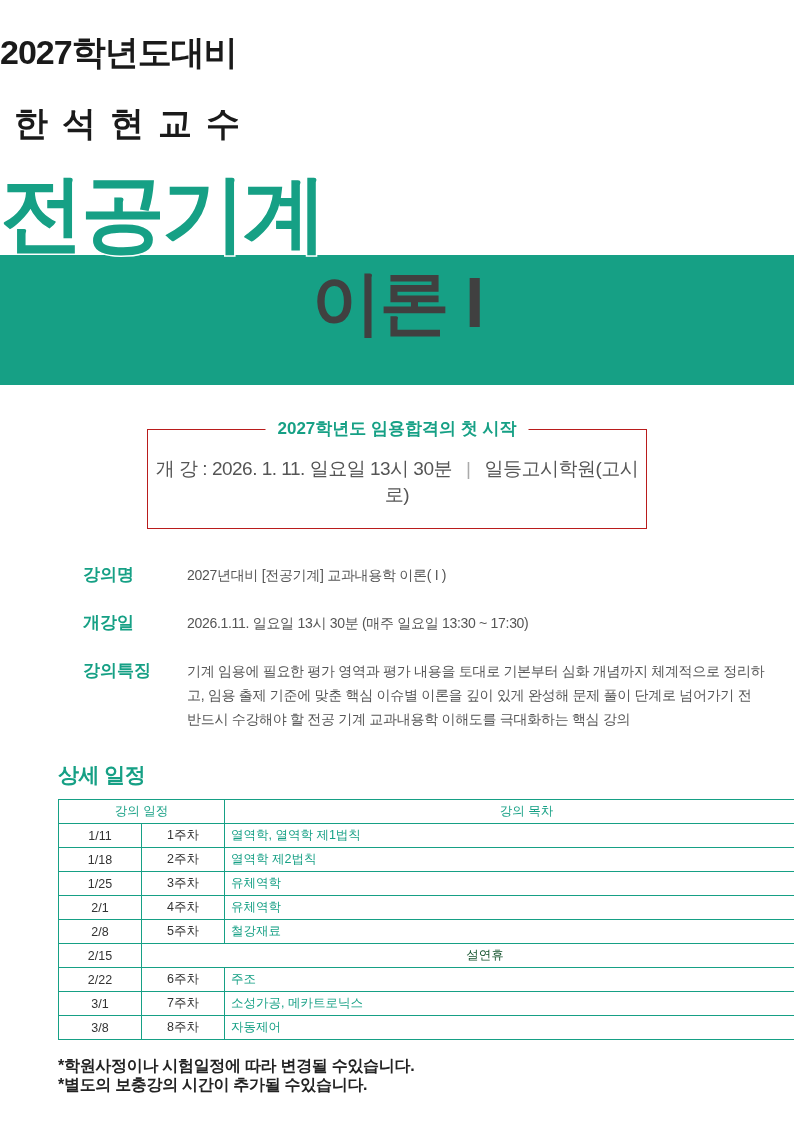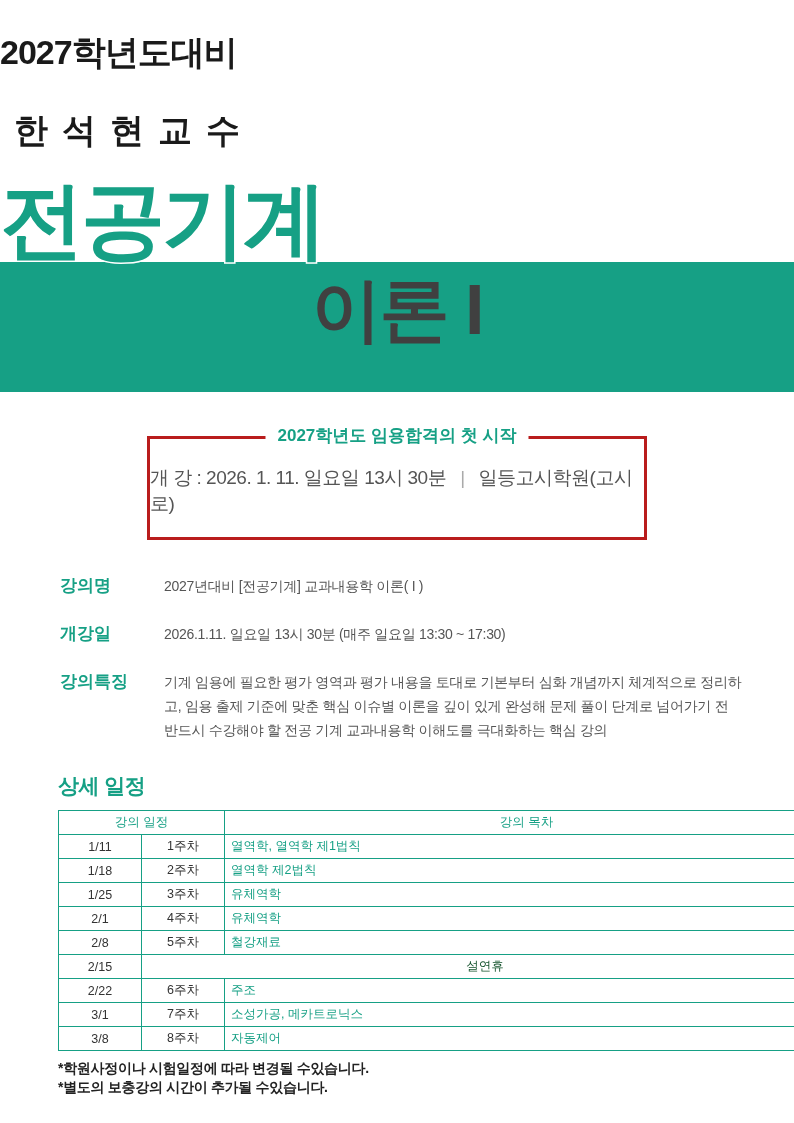--- a/index.html
+++ b/index.html
@@ -23,21 +23,21 @@
   .head-year {
     font-size: 34px;
     font-weight: bold;
     letter-spacing: -1px;
     color: #1a1a1a;
   }
   .head-prof {
     font-size: 34px;
     font-weight: bold;
     letter-spacing: 14px;
-    margin-top: 32px;
+    margin-top: 25px;
     color: #1a1a1a;
     padding-left: 14px;
   }
 
   
   .title-zone {
     position: relative;
     margin-top: 18px;
     height: 230px;
   }
@@ -78,22 +78,23 @@
     z-index: 4;
   }
 
   
   .open-wrap {
     margin: 34px auto 0 auto;
     width: 500px;
     position: relative;
   }
   .open-box {
-    border: 3px solid #b91c1c;
+    border: 1px solid #b91c1c;
     padding: 26px 0 20px 0;
+    text-align: center;
   }
   .open-tag {
     position: absolute;
     top: -12px;
     left: 50%;
     transform: translateX(-50%);
     background: #ffffff;
     padding: 0 12px;
     font-size: 17px;
     font-weight: bold;
@@ -105,21 +106,21 @@
     color: #555555;
     letter-spacing: -0.5px;
   }
   .open-line .sep {
     color: #aaaaaa;
     padding: 0 14px;
   }
 
   
   .info {
-    margin: 34px 0 0 60px;
+    margin: 34px 0 0 83px;
     width: 690px;
   }
   .info-row {
     display: flex;
     margin-bottom: 24px;
   }
   .info-label {
     width: 104px;
     flex: 0 0 104px;
     font-size: 17px;
@@ -171,22 +172,22 @@
     text-align: left;
     color: #16a085;
     padding-left: 8px;
   }
   td.holiday {
     text-align: center;
     color: #14532d;
   }
 
   .notes {
-    margin: 8px 0 0 58px;
-    font-size: 14px;
+    margin: 16px 0 0 58px;
+    font-size: 16px;
     font-weight: bold;
     color: #222222;
     line-height: 19px;
     letter-spacing: -0.3px;
   }
 </style>
 </head>
 <body>
 
 <div class="poster-head">

